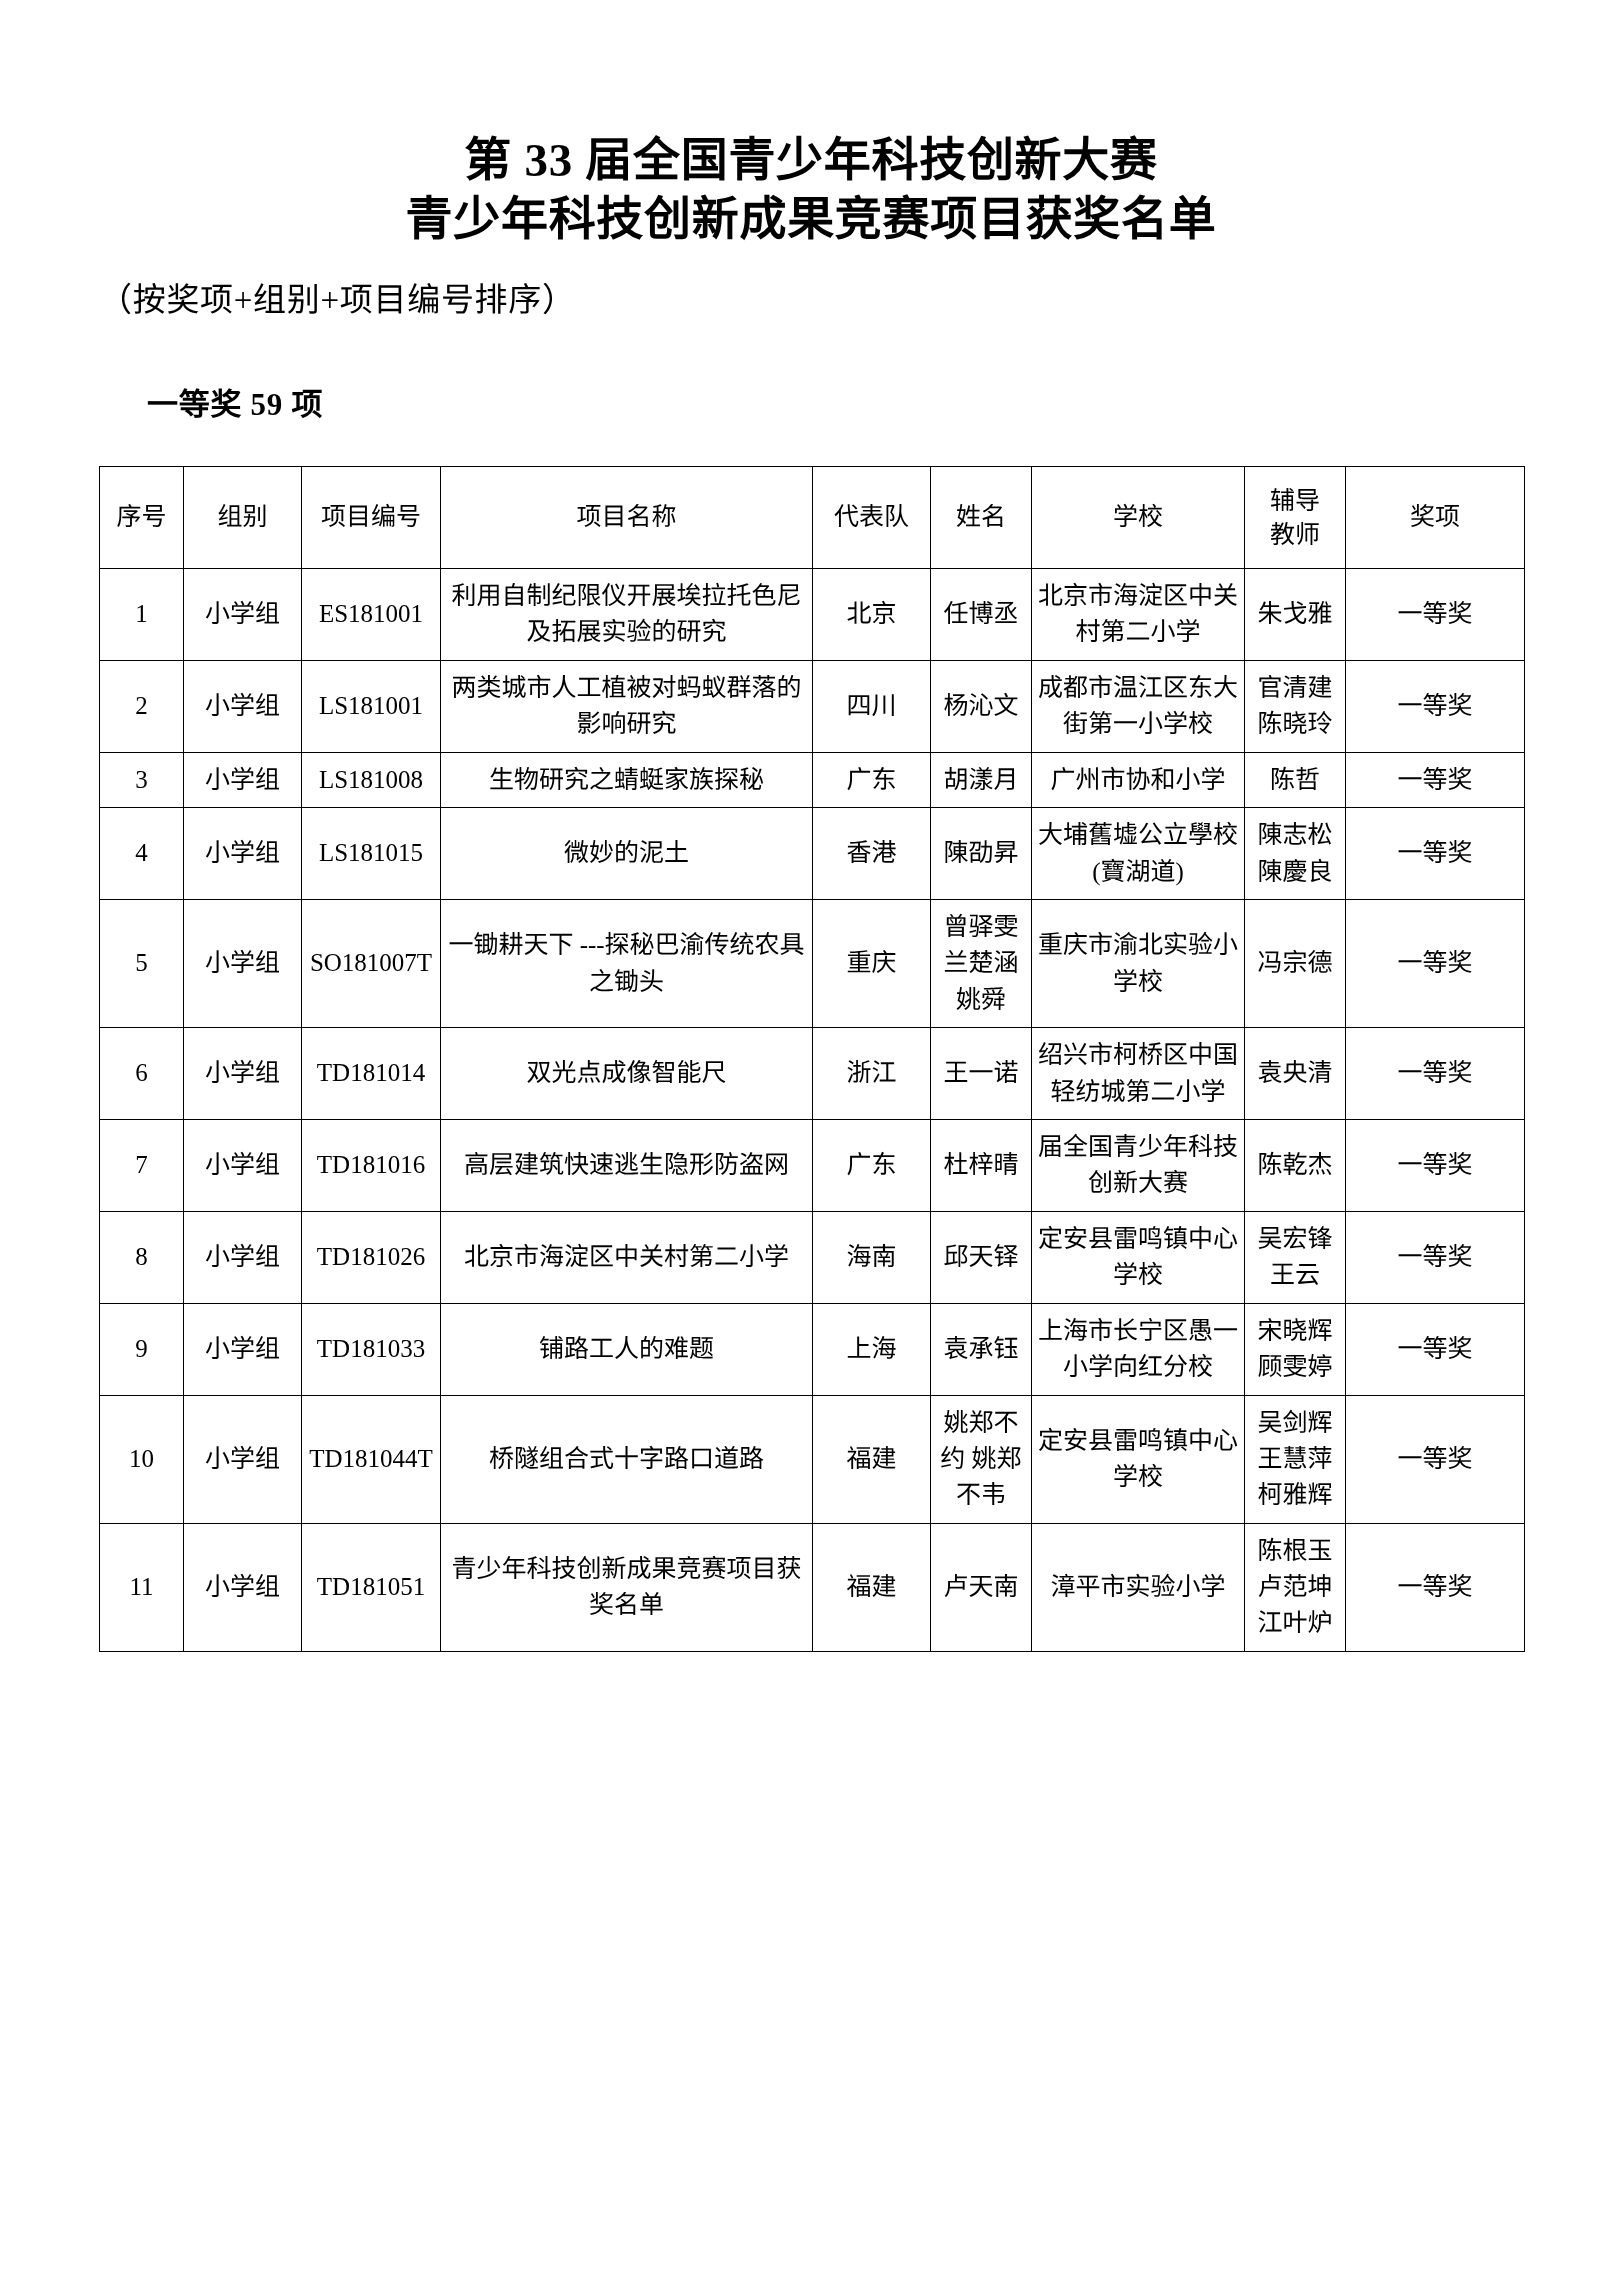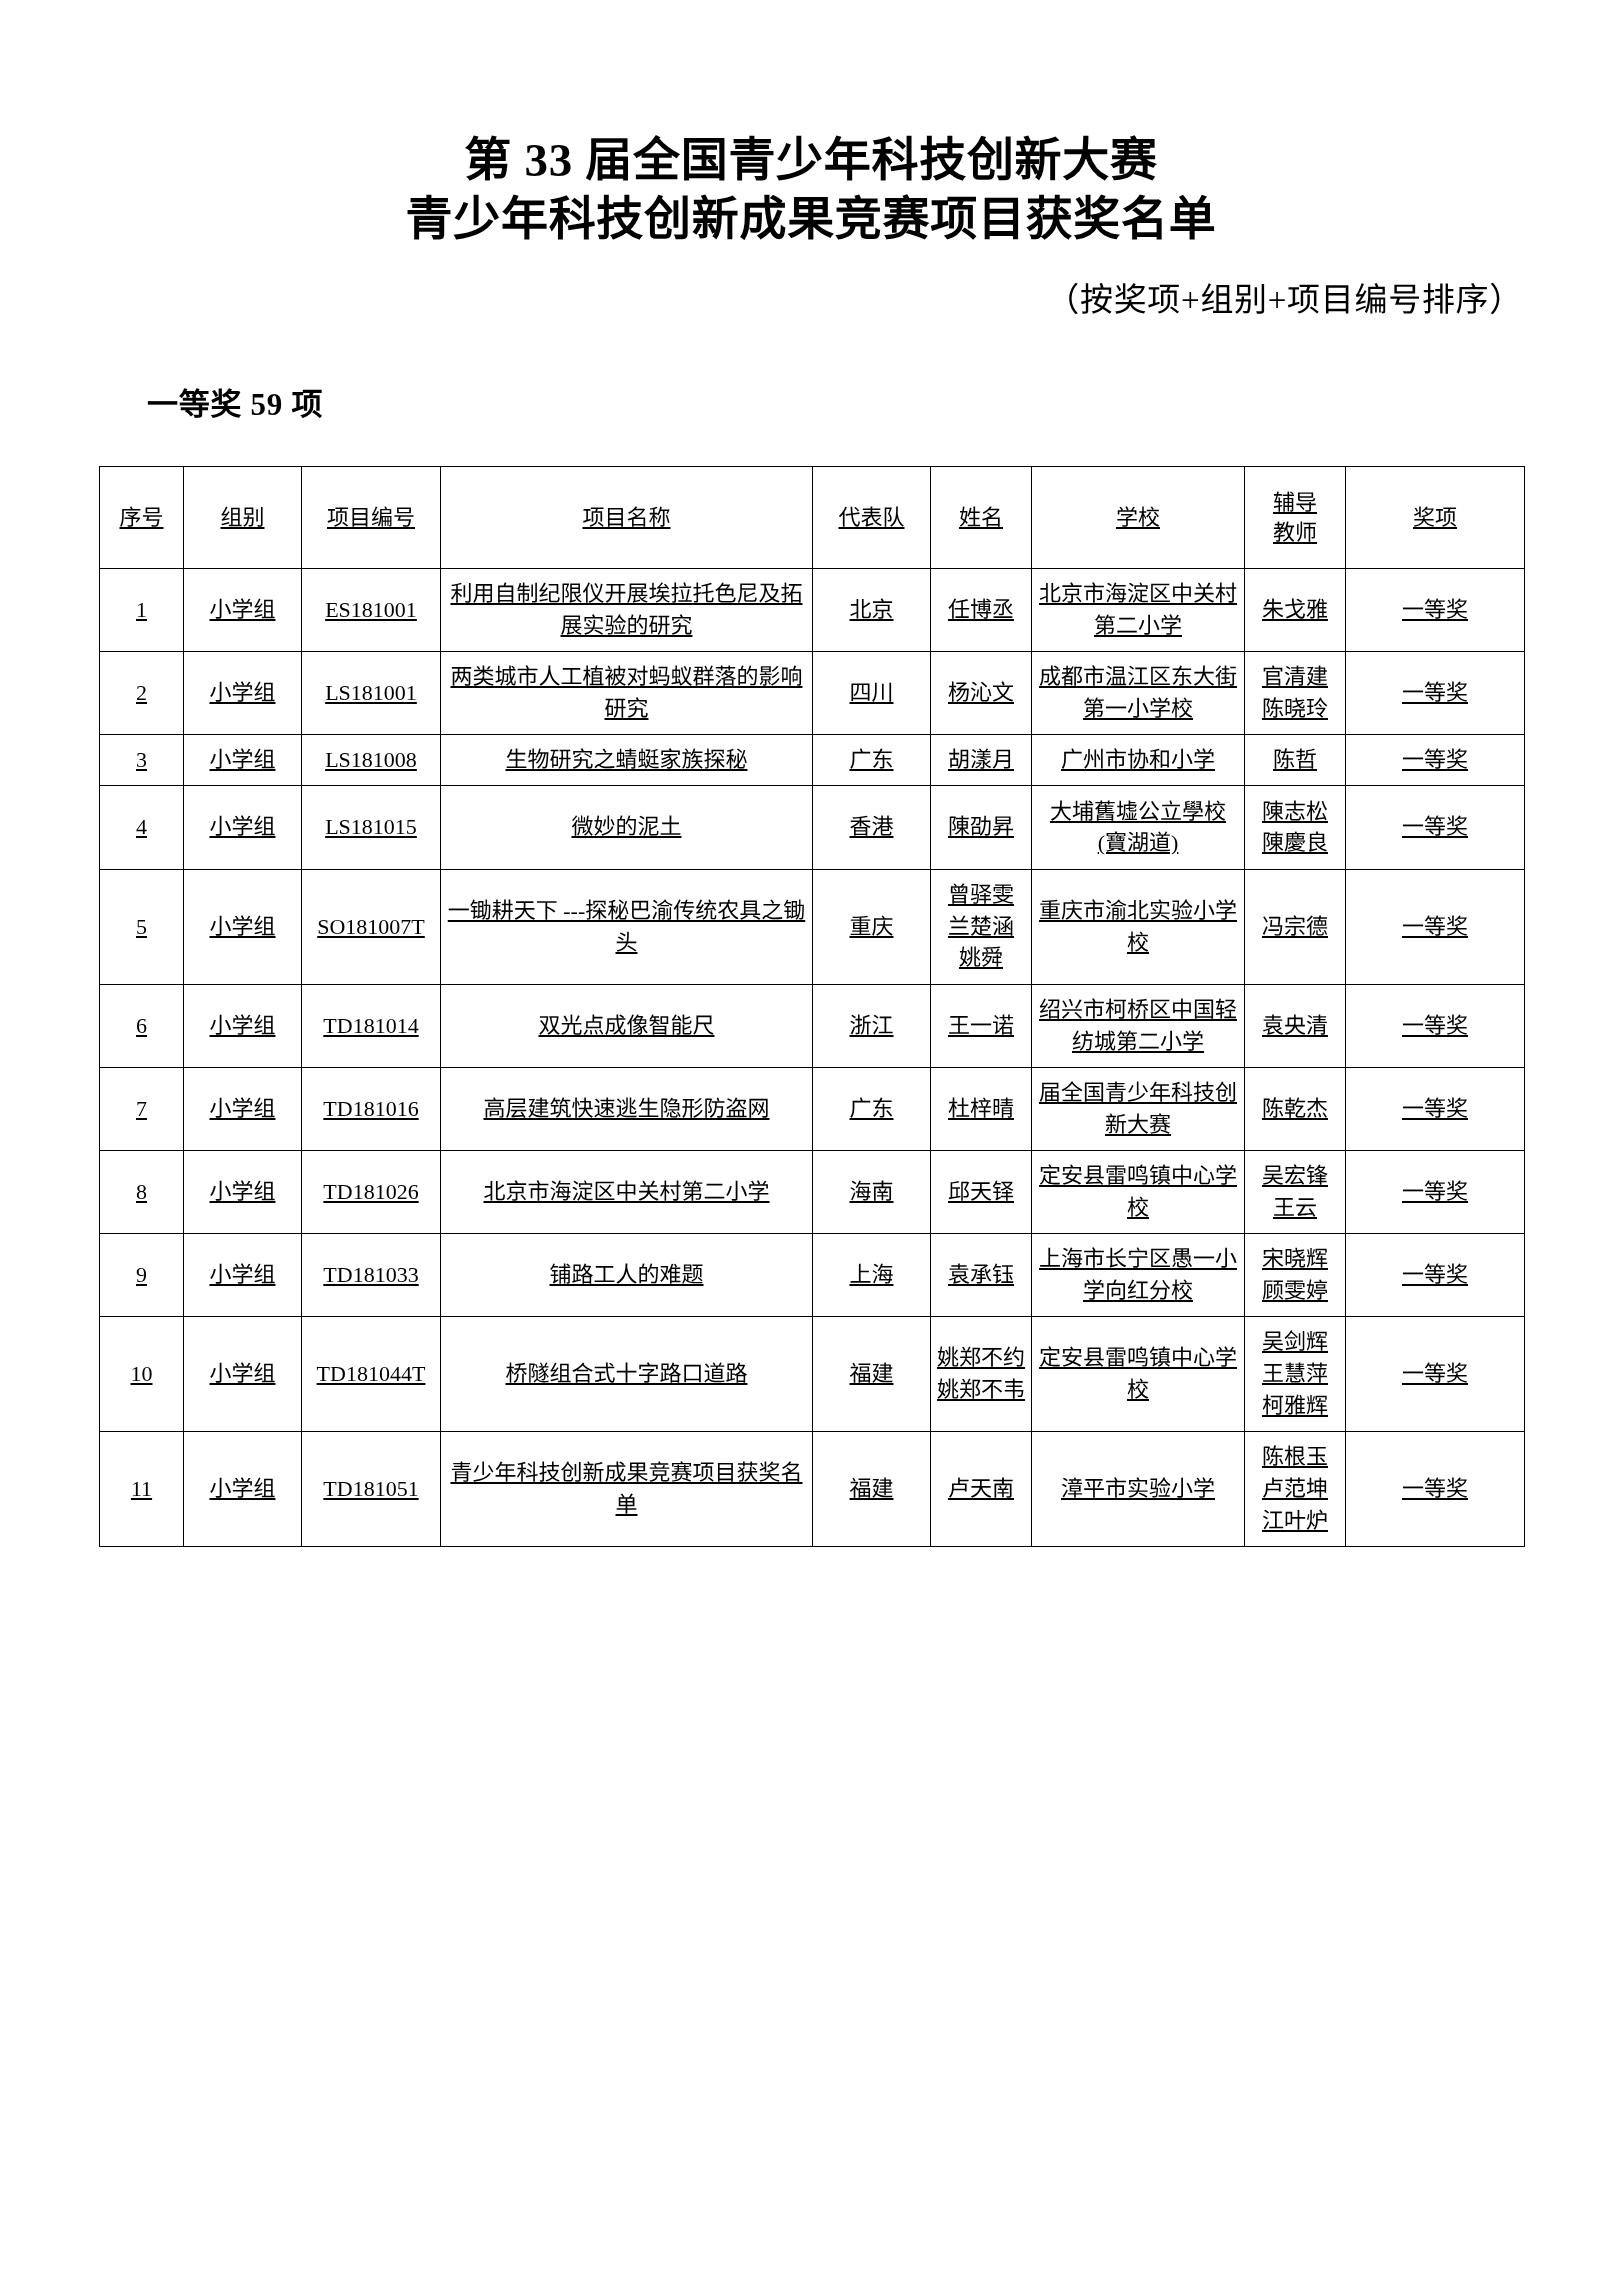--- a/index.html
+++ b/index.html
@@ -35,21 +35,21 @@
     line-height: 1.25;
     letter-spacing: 0.7px;
     margin: 0;
     padding-top: 131px;
   }
   .doc-title .line {
     display: block;
     white-space: nowrap;
   }
   .doc-subtitle {
-    text-align: right;
+    text-align: left;
     font-size: 33px;
     line-height: 1.3;
     margin: 0;
     padding-top: 30px;
     letter-spacing: 0.7px;
   }
 
   
   .section-heading {
     font-size: 31px;
@@ -59,23 +59,22 @@
     padding-left: 48px;
     letter-spacing: 0.7px;
   }
 
   
   table.award-table {
     border-collapse: collapse;
     table-layout: fixed;
     width: 1424px;
     margin-top: 42px;
-    font-size: 22px;
+    font-size: 25px;
     line-height: 1.45;
-    text-decoration: underline;
   }
   table.award-table td,
   table.award-table th {
     border: 1.3px solid #000000;
     text-align: center;
     vertical-align: middle;
     padding: 9.2px 3.9px;
     font-weight: normal;
     word-break: break-all;
   }

